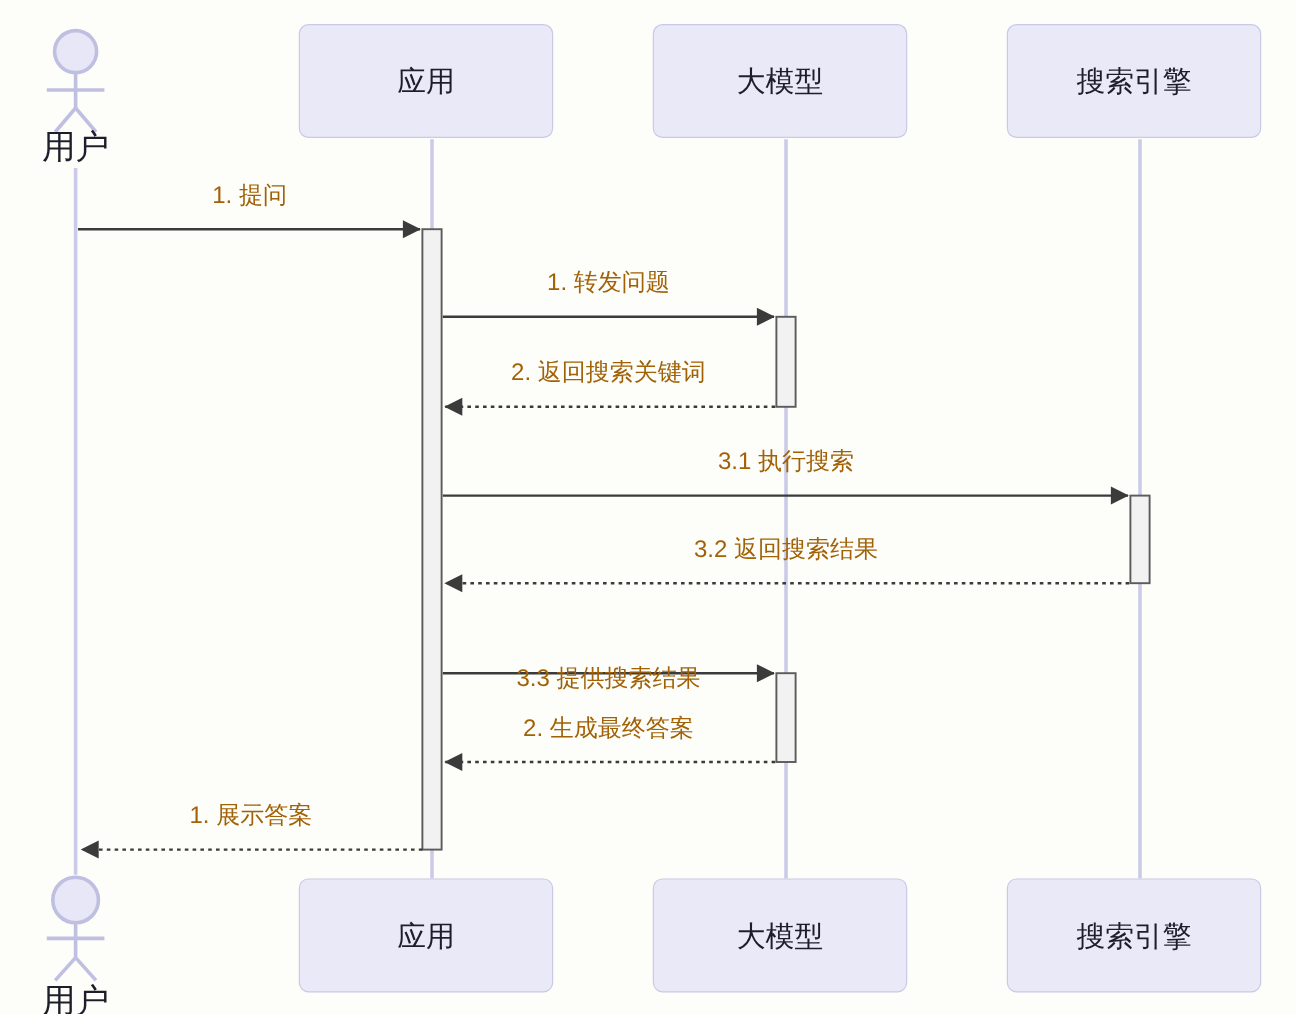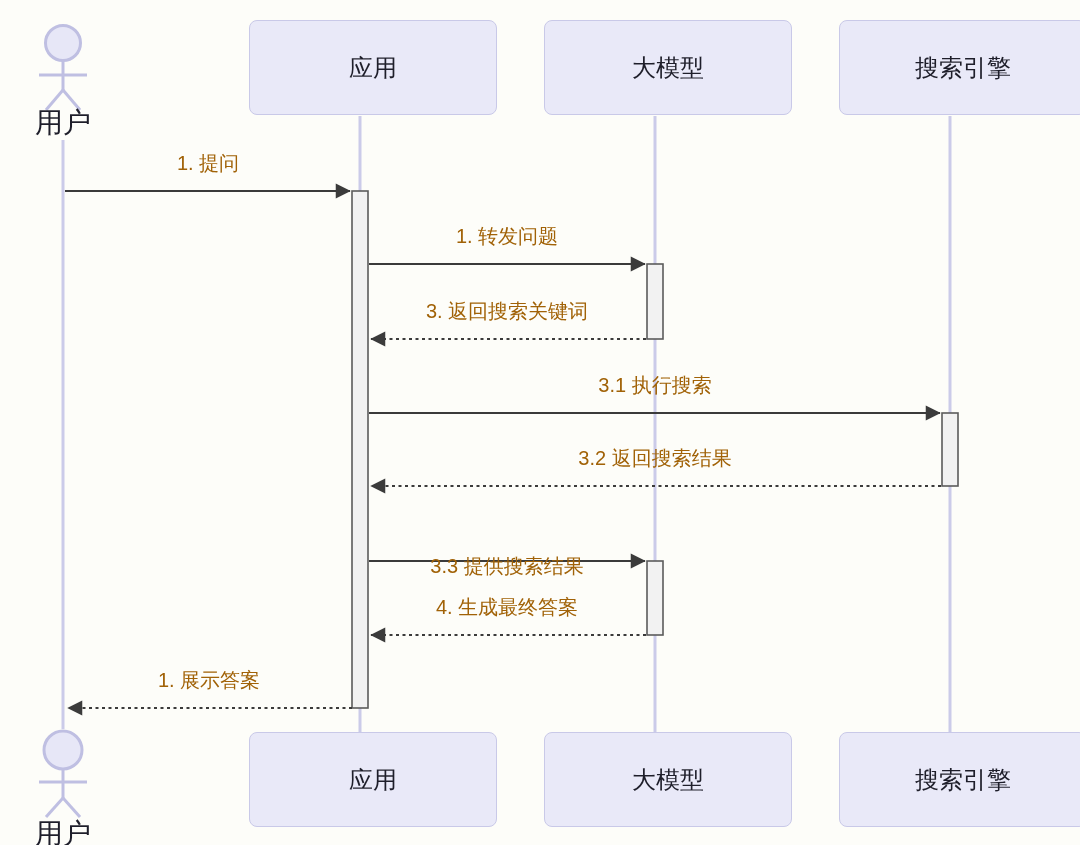--- a/index.html
+++ b/index.html
@@ -15,21 +15,21 @@
     overflow: hidden;
     background: #FDFDF9;
   }
   .canvas svg.layer {
     position: absolute;
     left: 0; top: 0;
     width: 1080px; height: 845px;
   }
   .pbox {
     position: absolute;
-    width: 248px;
+    width: 212px;
     height: 95px;
     background: #E9E9F8;
     border: 1px solid #C9C9E8;
     border-radius: 8px;
     display: flex;
     align-items: center;
     justify-content: center;
     font-size: 24px;
     color: #1E1E2A;
     box-sizing: border-box;
@@ -123,20 +123,20 @@
   </div>
   <div class="pbox" style="left:839px; top:732px;">
     <span>搜索引擎</span>
   </div>
 
   <div class="actor-label" style="left:63px; top:110px;">用户</div>
   <div class="actor-label" style="left:63px; top:821px;">用户</div>
 
   <div class="msg" style="left:208px; top:149px;">1. 提问</div>
   <div class="msg" style="left:507px; top:222px;">1. 转发问题</div>
-  <div class="msg" style="left:507px; top:297px;">3. 返回搜索关键词</div>
+  <div class="msg" style="left:507px; top:297px;">2. 返回搜索关键词</div>
   <div class="msg" style="left:655px; top:371px;">3.1 执行搜索</div>
   <div class="msg" style="left:655px; top:444px;">3.2 返回搜索结果</div>
   <div class="msg" style="left:507px; top:519px;margin-top:33px;">3.3 提供搜索结果</div>
-  <div class="msg" style="left:507px; top:593px;">4. 生成最终答案</div>
+  <div class="msg" style="left:507px; top:593px;">2. 生成最终答案</div>
   <div class="msg" style="left:209px; top:666px;">1. 展示答案</div>
 
 </div>
 
 </body></html>

